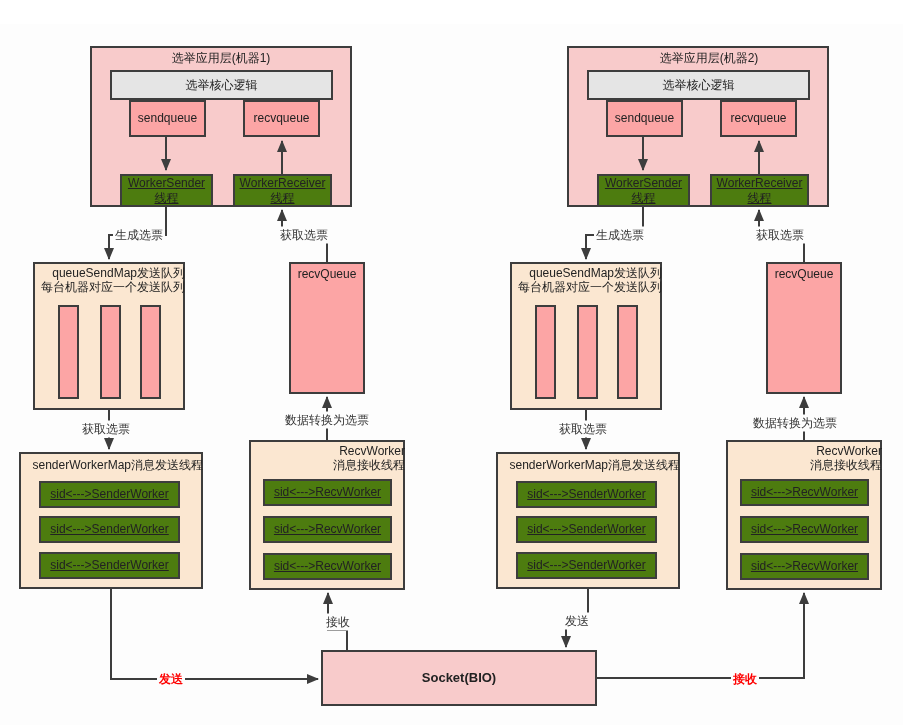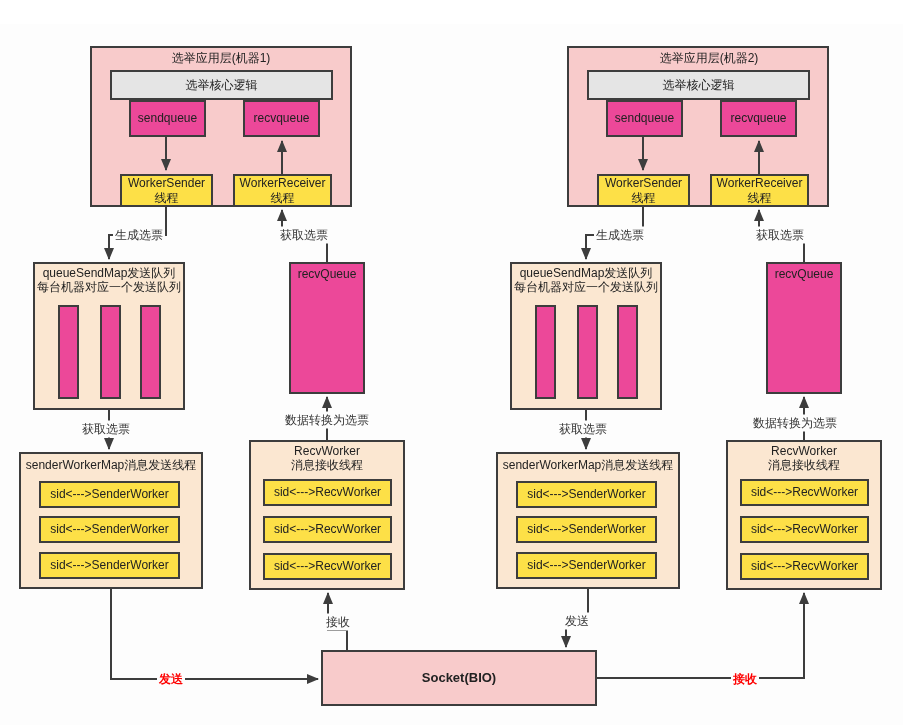--- a/index.html
+++ b/index.html
@@ -7,27 +7,27 @@
     position:relative;width:903px;height:725px;background:#fdfdfd;
     font-family:"Liberation Sans","DejaVu Sans",sans-serif;overflow:hidden;margin-top:24px;
   }
   .box{
     position:absolute;box-sizing:border-box;border:2px solid #3d3d3d;
     display:flex;align-items:center;justify-content:center;text-align:center;
     font-size:12px;color:#222;line-height:1.2;white-space:nowrap;
   }
   .pink{background:#f8cbcb;}
   .redfill{background:#e5e5e5;}
-  .greenfill{background:#ec4899;}
-  .cyanfill{background:#fde047;}
+  .greenfill{background:#fca5a5;}
+  .cyanfill{background:#4d7c0f;text-decoration:underline;}
   .orangefill{background:#fbe7d1;}
   .two-line{flex-direction:column;}
   .top-label{align-items:flex-start;padding-top:3px;}
   .container-title{
-    position:absolute;text-align:center;font-size:12px;color:#222;line-height:1.15;
+    position:absolute;text-align:right;font-size:12px;color:#222;line-height:1.15;
   }
   .machine-title{position:absolute;text-align:center;font-size:12px;color:#222;}
   .wires{position:absolute;left:0;top:0;pointer-events:none;}
   .wire{stroke:#3d3d3d;stroke-width:2;fill:none;}
   .flow-label{
     position:absolute;transform:translate(-50%,-50%);font-size:12px;color:#333;
     background:#fdfdfd;padding:0 2px;white-space:nowrap;
   }
   .flow-label.hl{color:#fe0000;font-weight:bold;}
   .socket{font-weight:bold;font-size:13px;}

